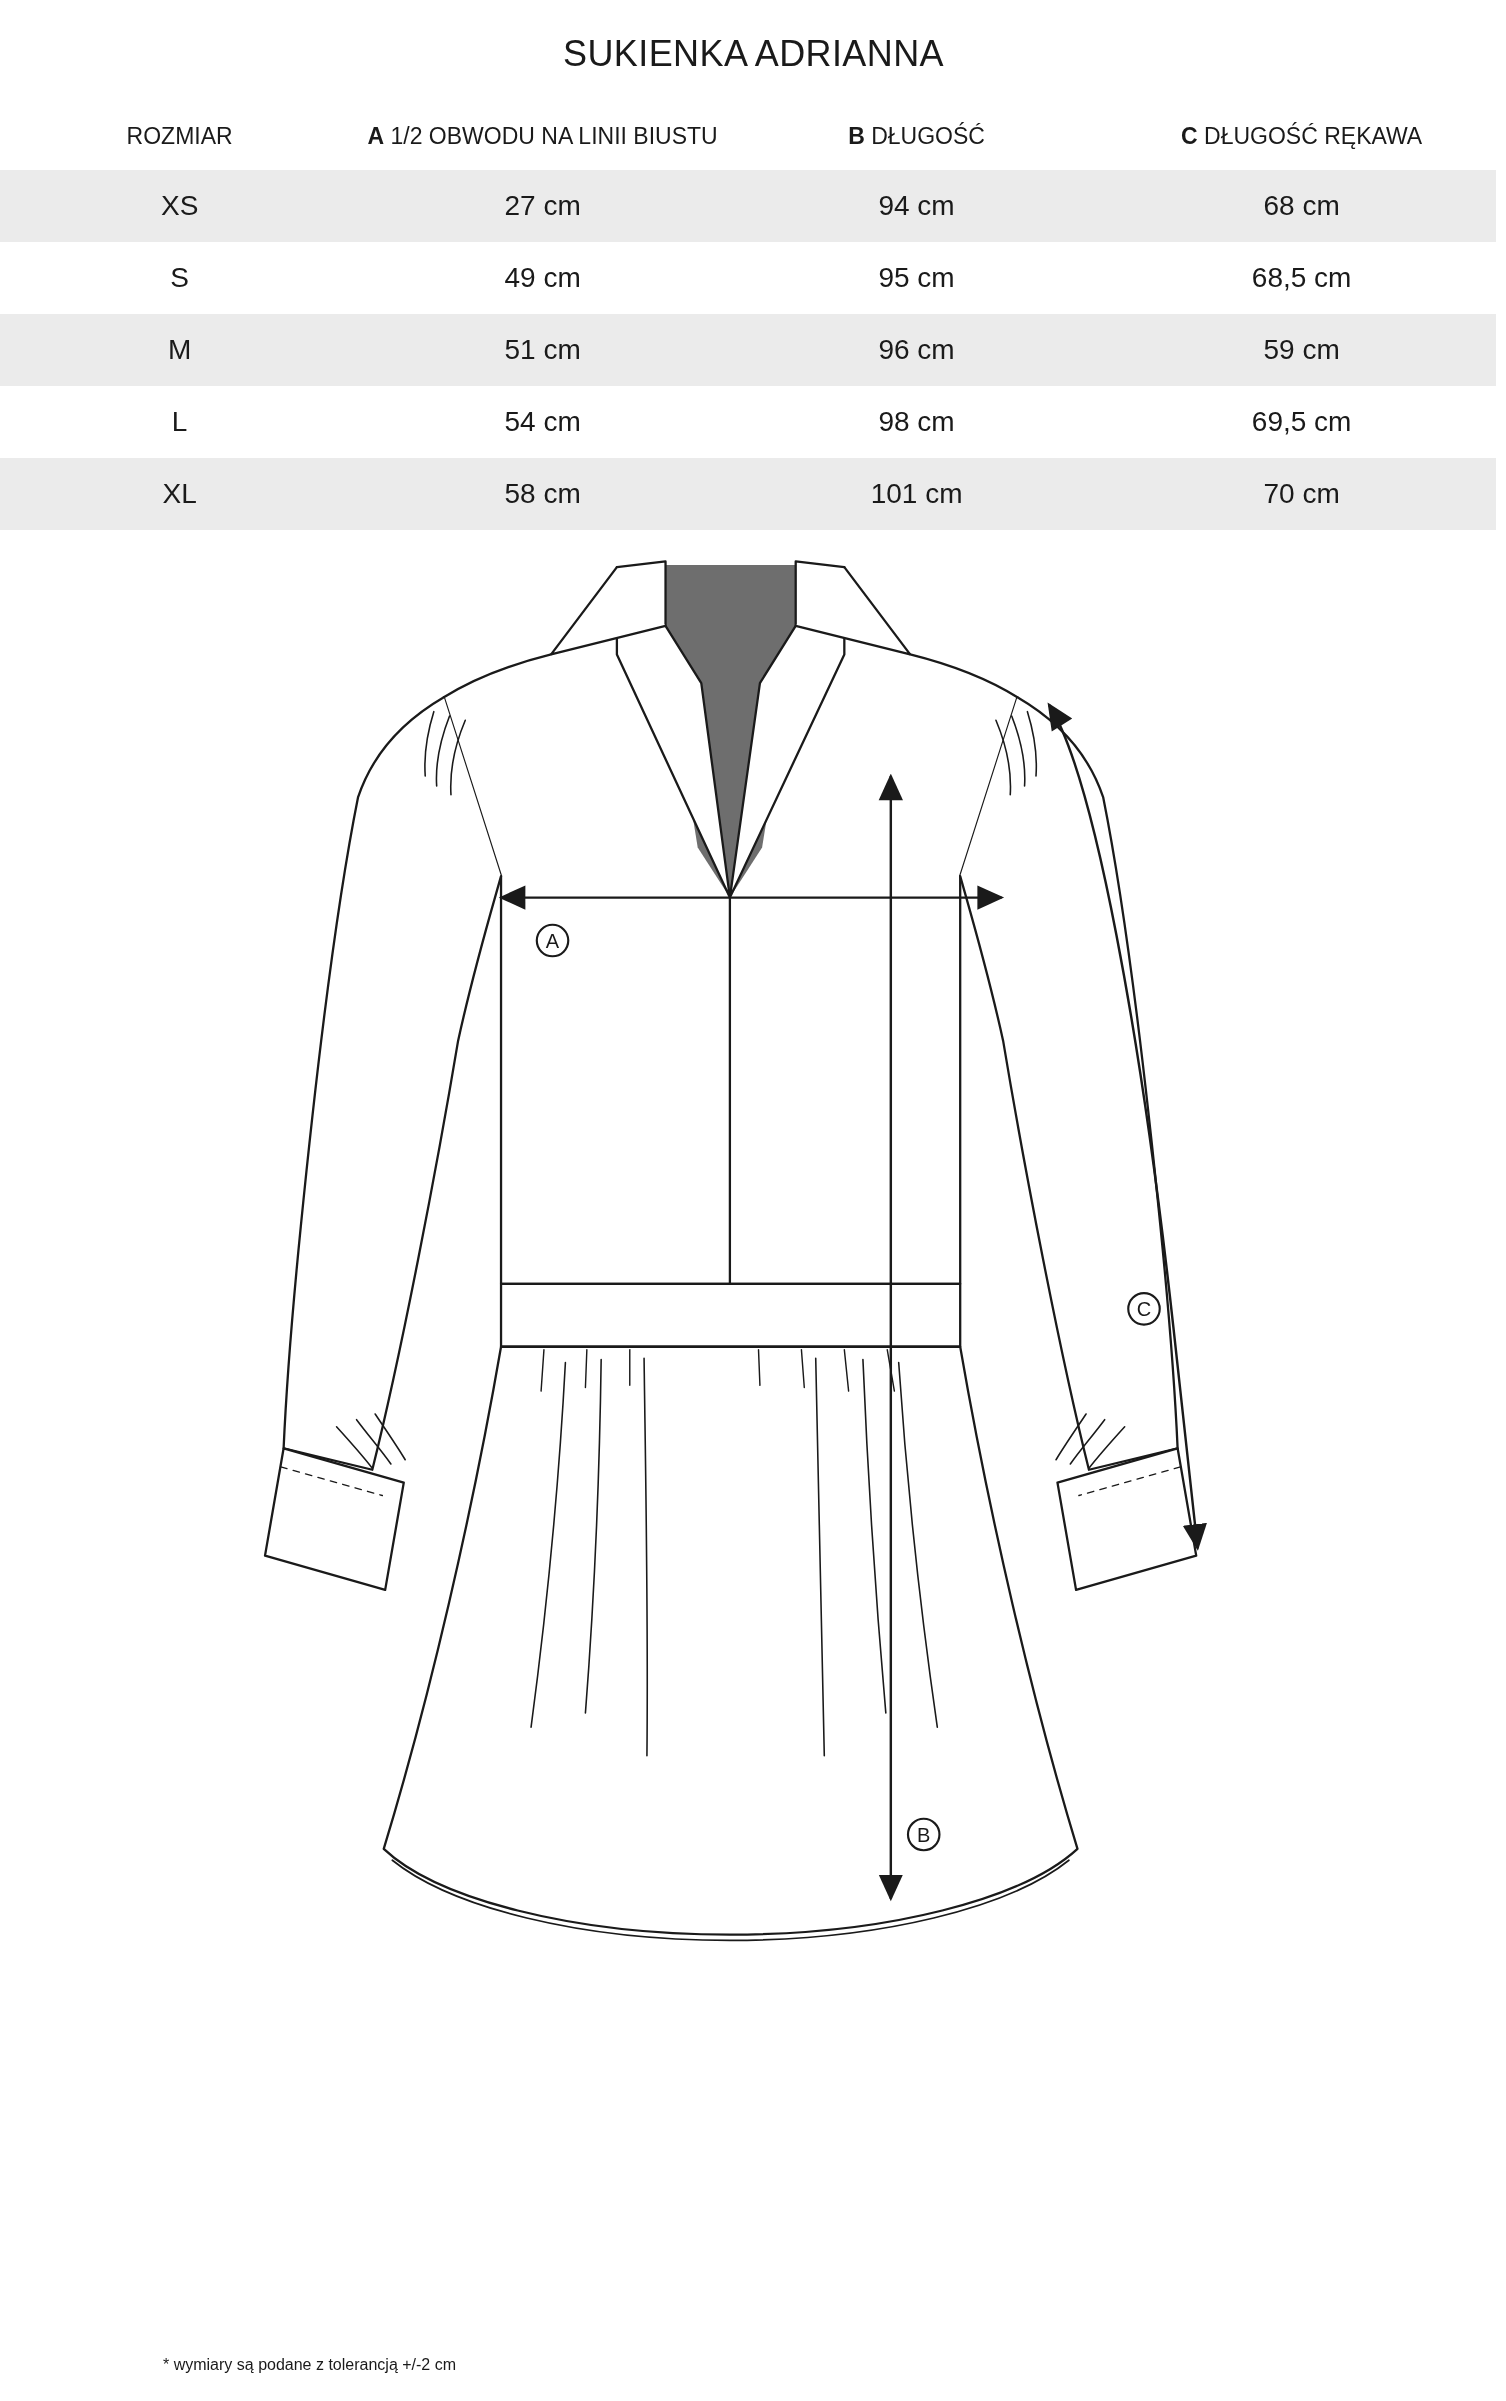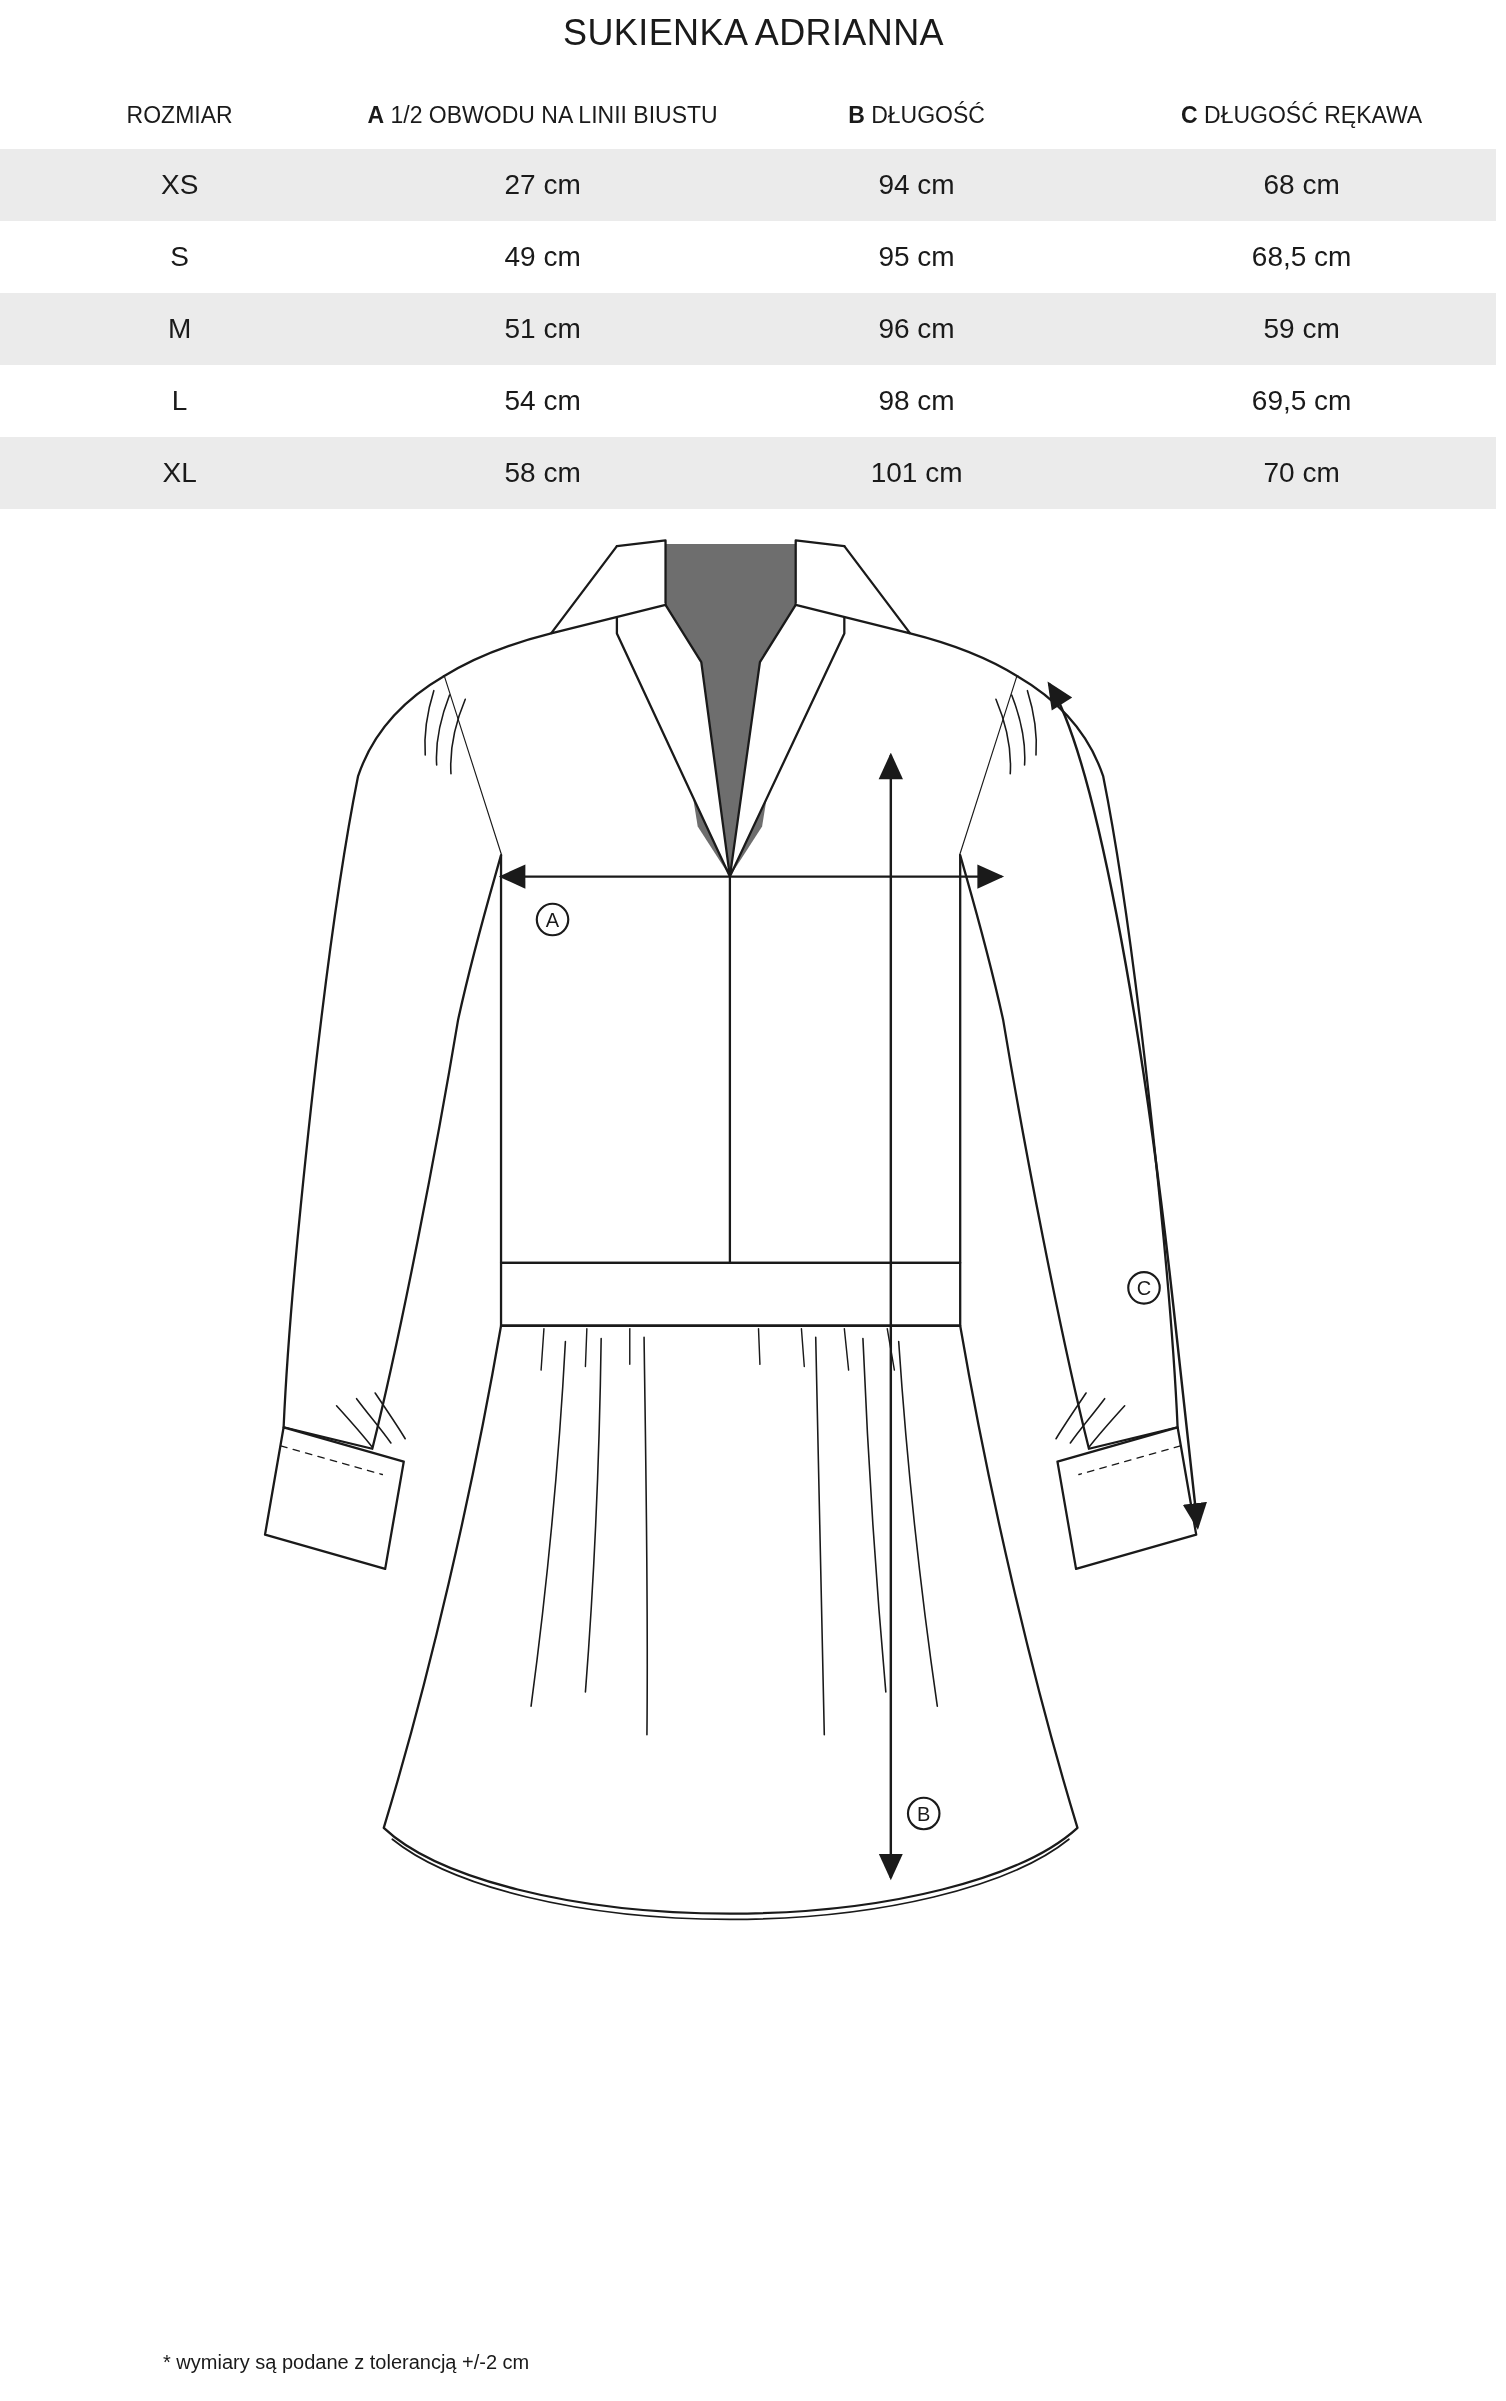--- a/index.html
+++ b/index.html
@@ -18,21 +18,21 @@
     position: relative;
     width: 1507px;
     height: 2401px;
     box-sizing: border-box;
   }
   .title {
     text-align: center;
     font-size: 36px;
     font-weight: 400;
     letter-spacing: 0.4px;
-    padding-top: 12px;
+    padding-top: 33px;
     color: #1a1a1a;
   }
 
   
   .size-table {
     width: 1496px;
     border-collapse: collapse;
     margin-top: 40px;
     table-layout: fixed;
   }
@@ -76,21 +76,21 @@
   .figure-wrap svg {
     display: block;
     width: 1507px;
     height: 1459px;
   }
 
   .footnote {
     position: absolute;
     left: 163px;
     bottom: 27px;
-    font-size: 20px;
+    font-size: 16px;
     color: #1a1a1a;
   }
 </style>
 </head>
 <body>
 
 <div class="page">
 
   <div class="title">SUKIENKA ADRIANNA</div>
 

